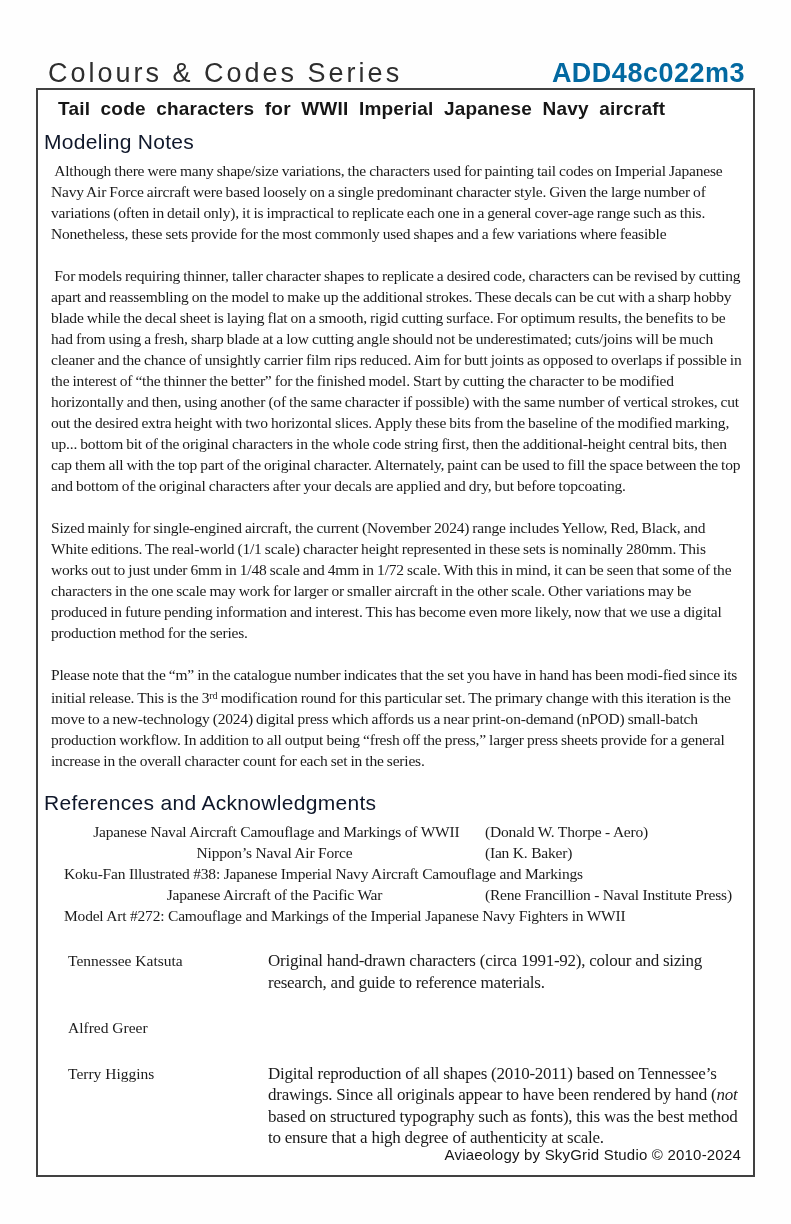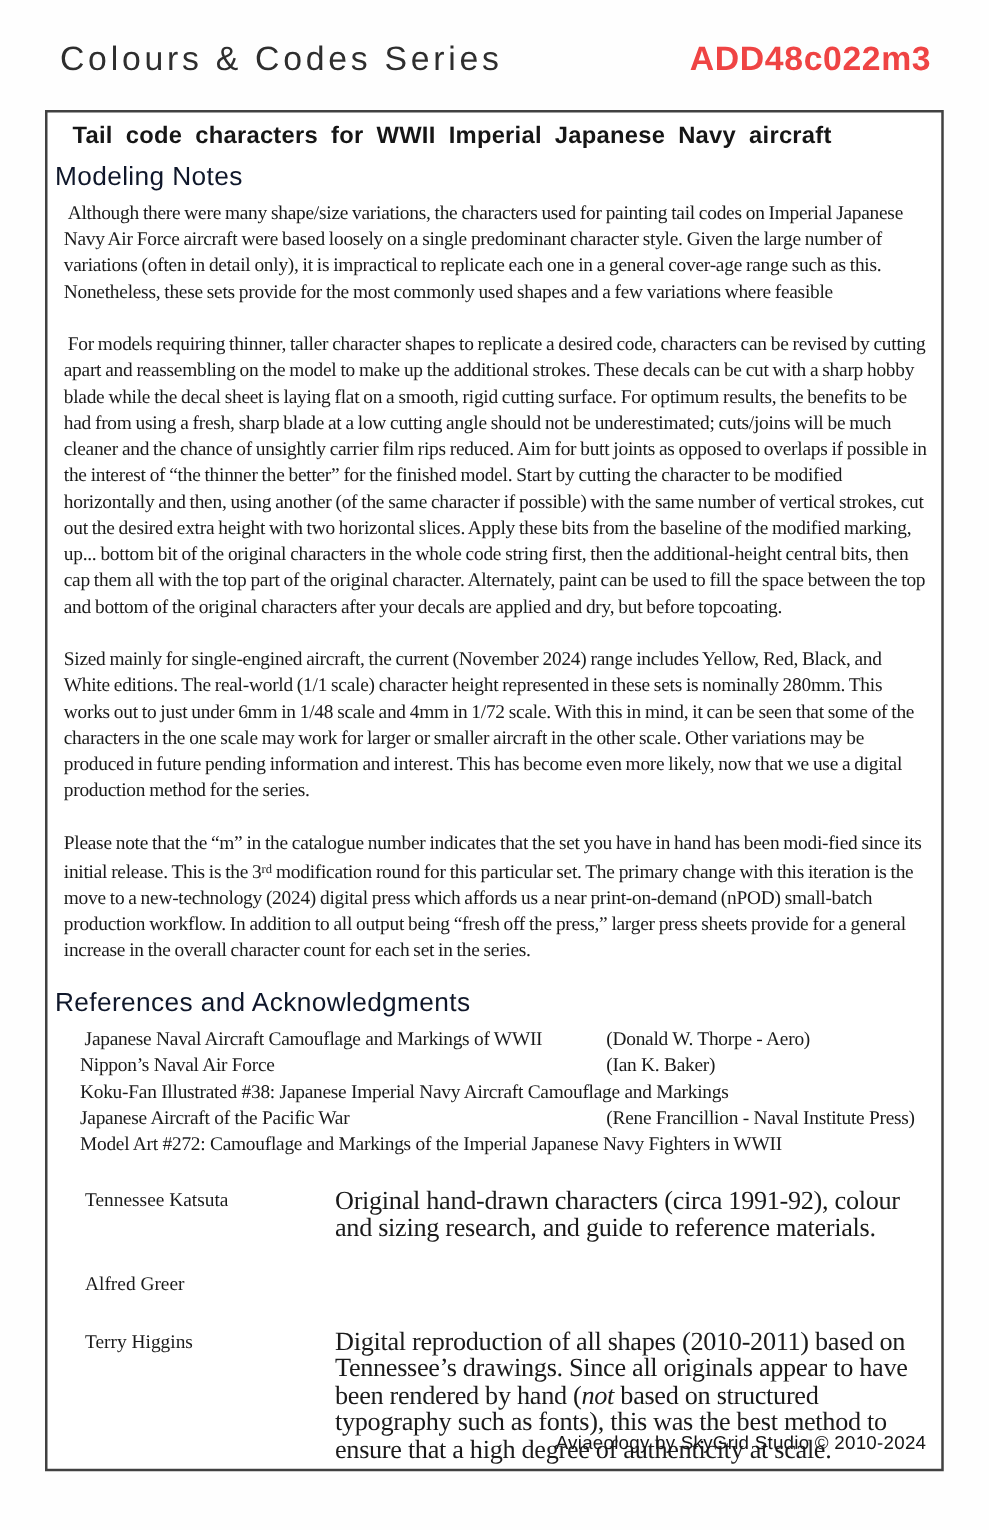--- a/index.html
+++ b/index.html
@@ -5,29 +5,29 @@
   html,body { margin:0; padding:0; background:#ffffff; }
   .page {
     position:relative;
     width:791px; height:1224px;
     background:#fefefe;
     font-family:"Liberation Serif", serif;
     color:#1b1b1b;
     overflow:hidden;
   }
   .header {
-    position:absolute; top:32px; left:48px; right:46px;
+    position:absolute; top:58px; left:48px; right:46px;
     display:flex; justify-content:space-between; align-items:baseline;
     font-family:"Liberation Sans", sans-serif;
   }
   .brand {
     font-size:27px; letter-spacing:3px; color:#2e2e2e; font-weight:400;
   }
   .catalog {
-    font-size:27px; font-weight:700; letter-spacing:0.5px; color:#ef4444;
+    font-size:27px; font-weight:700; letter-spacing:0.5px; color:#0369a1;
   }
   .main-box {
     position:absolute; left:36px; top:88px;
     width:719px; height:1089px;
     border:2px solid #414141; box-sizing:border-box;
     background:#ffffff;
   }
   .doc-title {
     margin:8px 10px 0 20px;
     font-family:"Liberation Sans", sans-serif;
@@ -46,26 +46,26 @@
     letter-spacing:-0.2px; word-spacing:-0.5px;
     white-space:pre-wrap;
   }
   .para + .para { margin-top:21px; }
   .sup { font-size:10px; vertical-align:4px; letter-spacing:0; }
   .ref-list {
     margin:6px 8px 0 26px;
     font-size:15.5px; line-height:21px; letter-spacing:-0.2px;
   }
   .ref-row { white-space:pre-wrap; }
-  .ref-title { display:inline-block; min-width:421px; }
+  .ref-title { display:inline-block; min-width:421px;text-align:center; }
   .ack-table { margin:16px 8px 0 30px; }
   .ack-row { display:flex; margin-bottom:15px;margin-top:24px; }
   .ack-name { flex:0 0 200px; font-size:15.5px; line-height:21.5px; }
   .ack-desc {
-    width:470px; font-size:21px; line-height:21.5px;
+    width:470px; font-size:17px; line-height:21.5px;
     letter-spacing:-0.25px;
   }
   .ack-desc .italic { font-style:italic; }
   .box-footer {
     position:absolute; right:12px; bottom:12px;
     font-family:"Liberation Sans", sans-serif;
     font-size:15px; color:#161616; letter-spacing:0.2px;
   }
 </style>
 </head>

